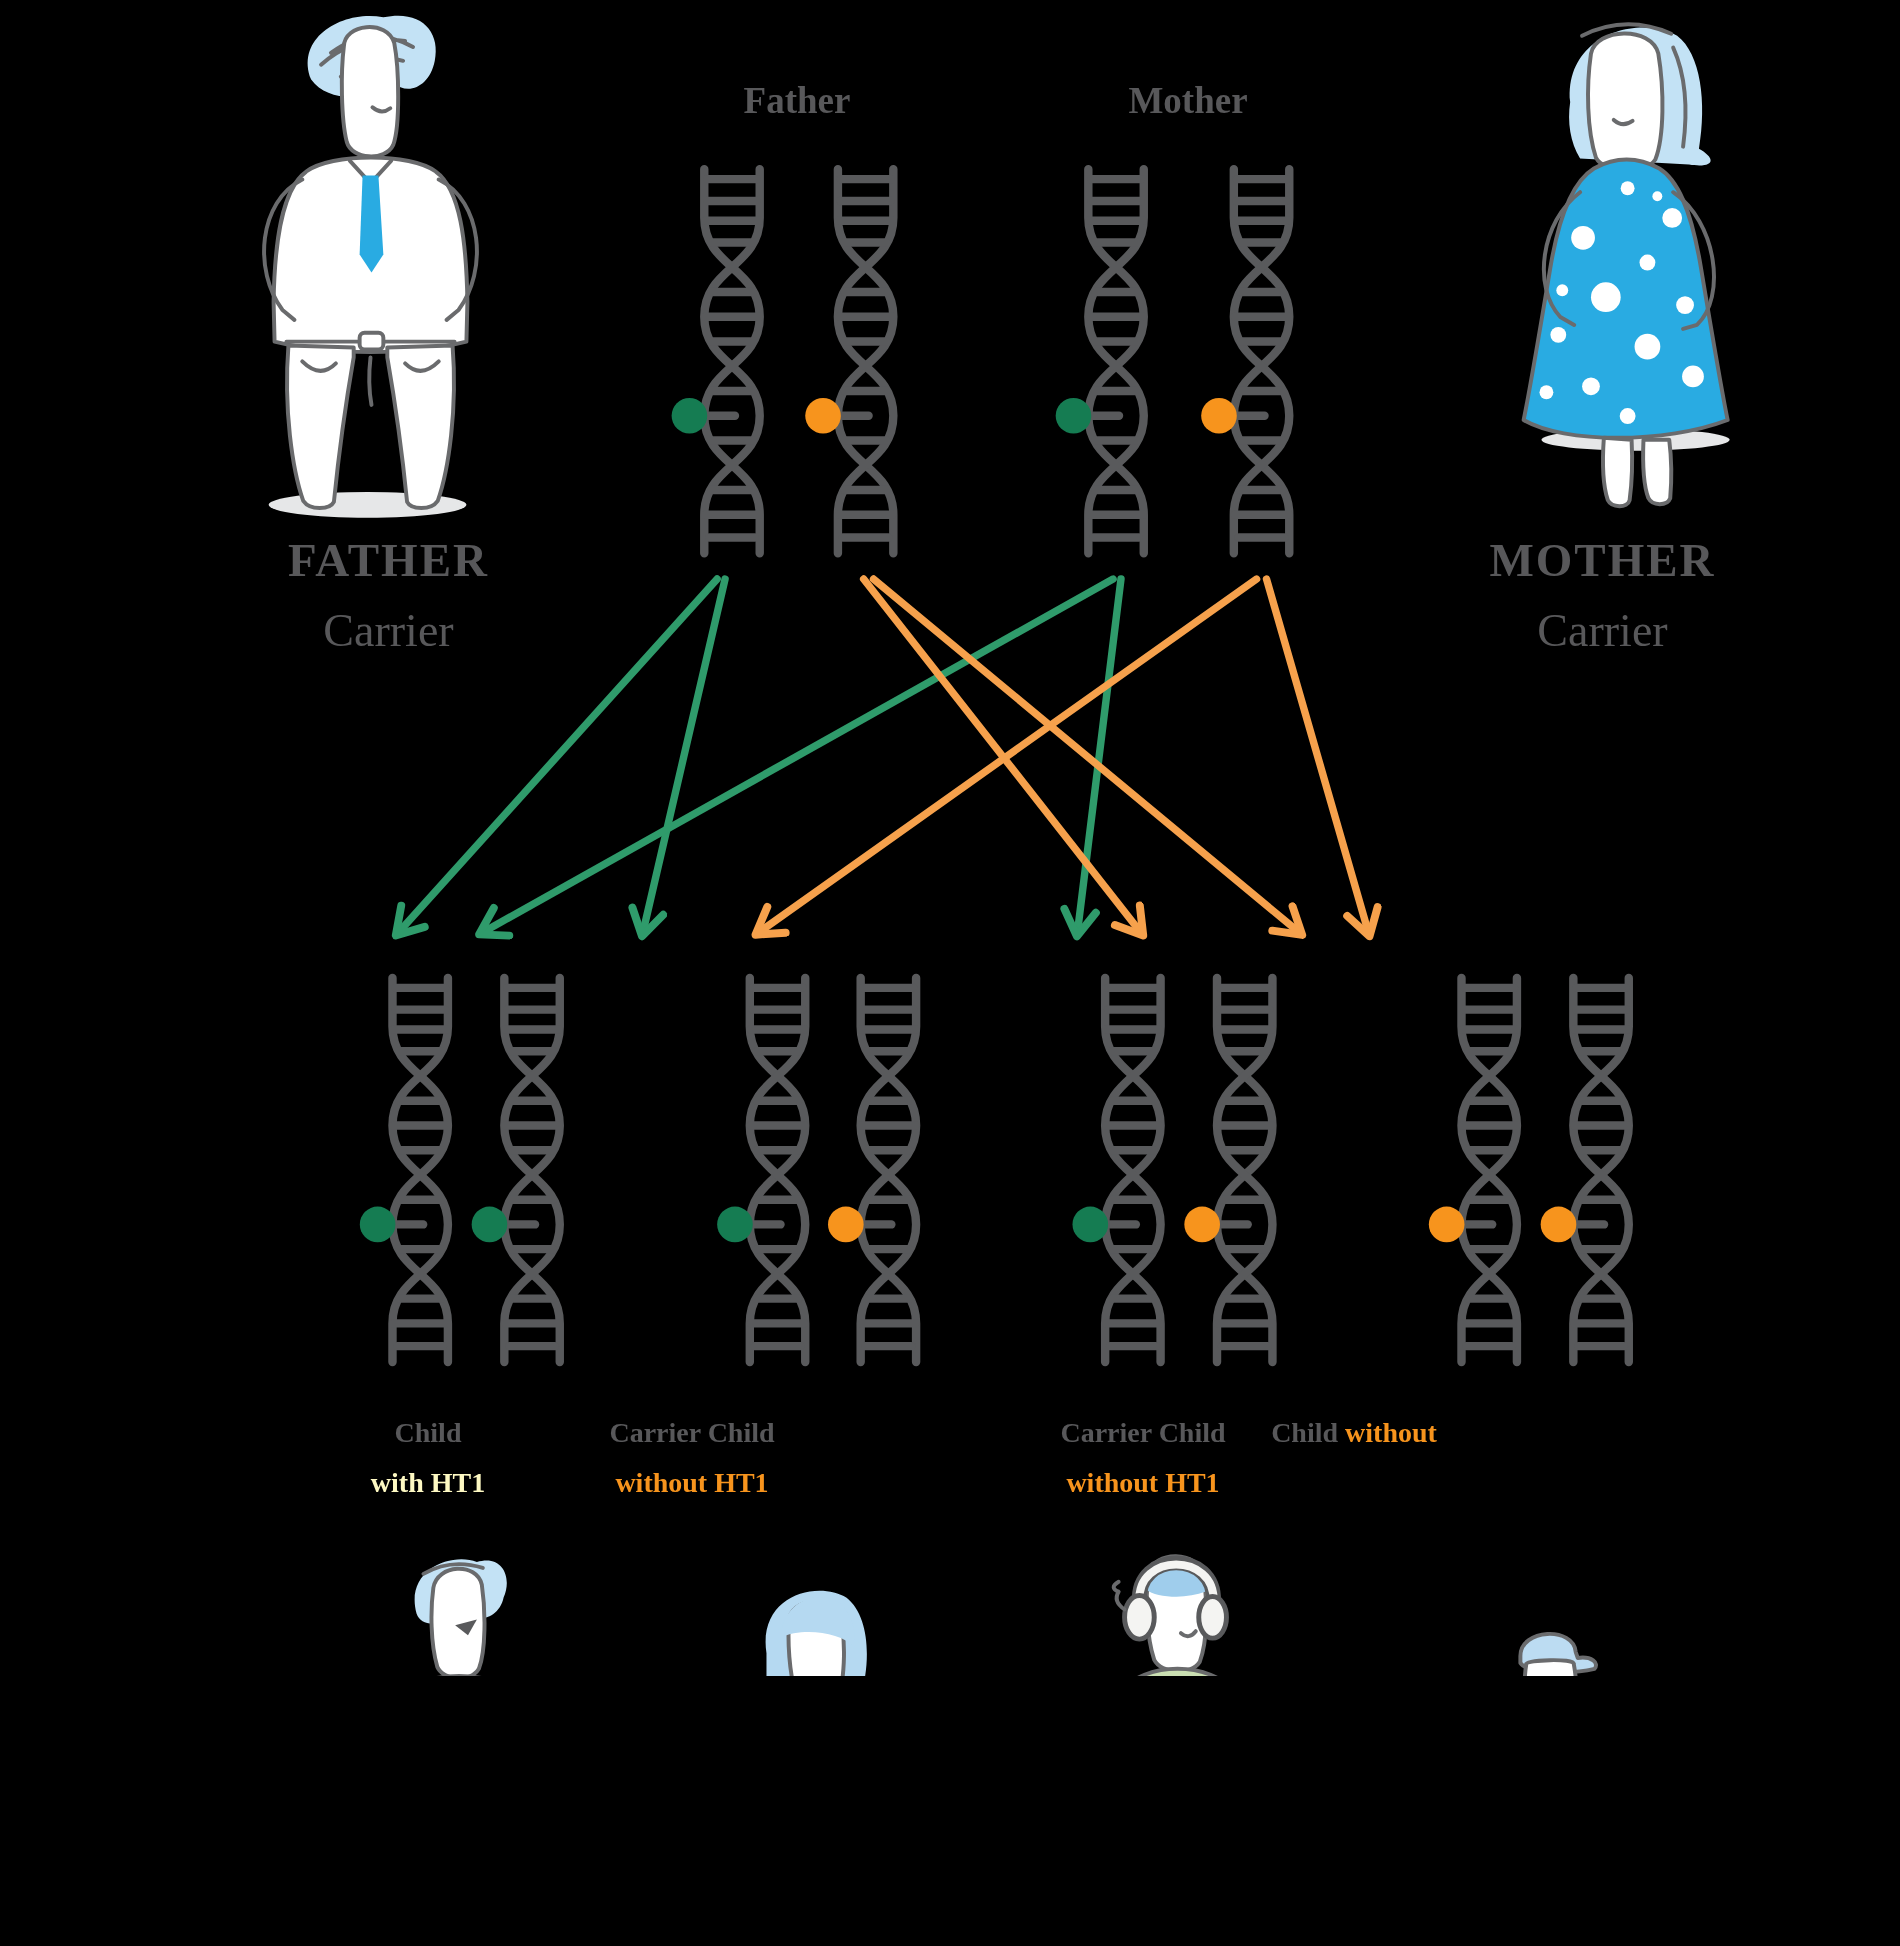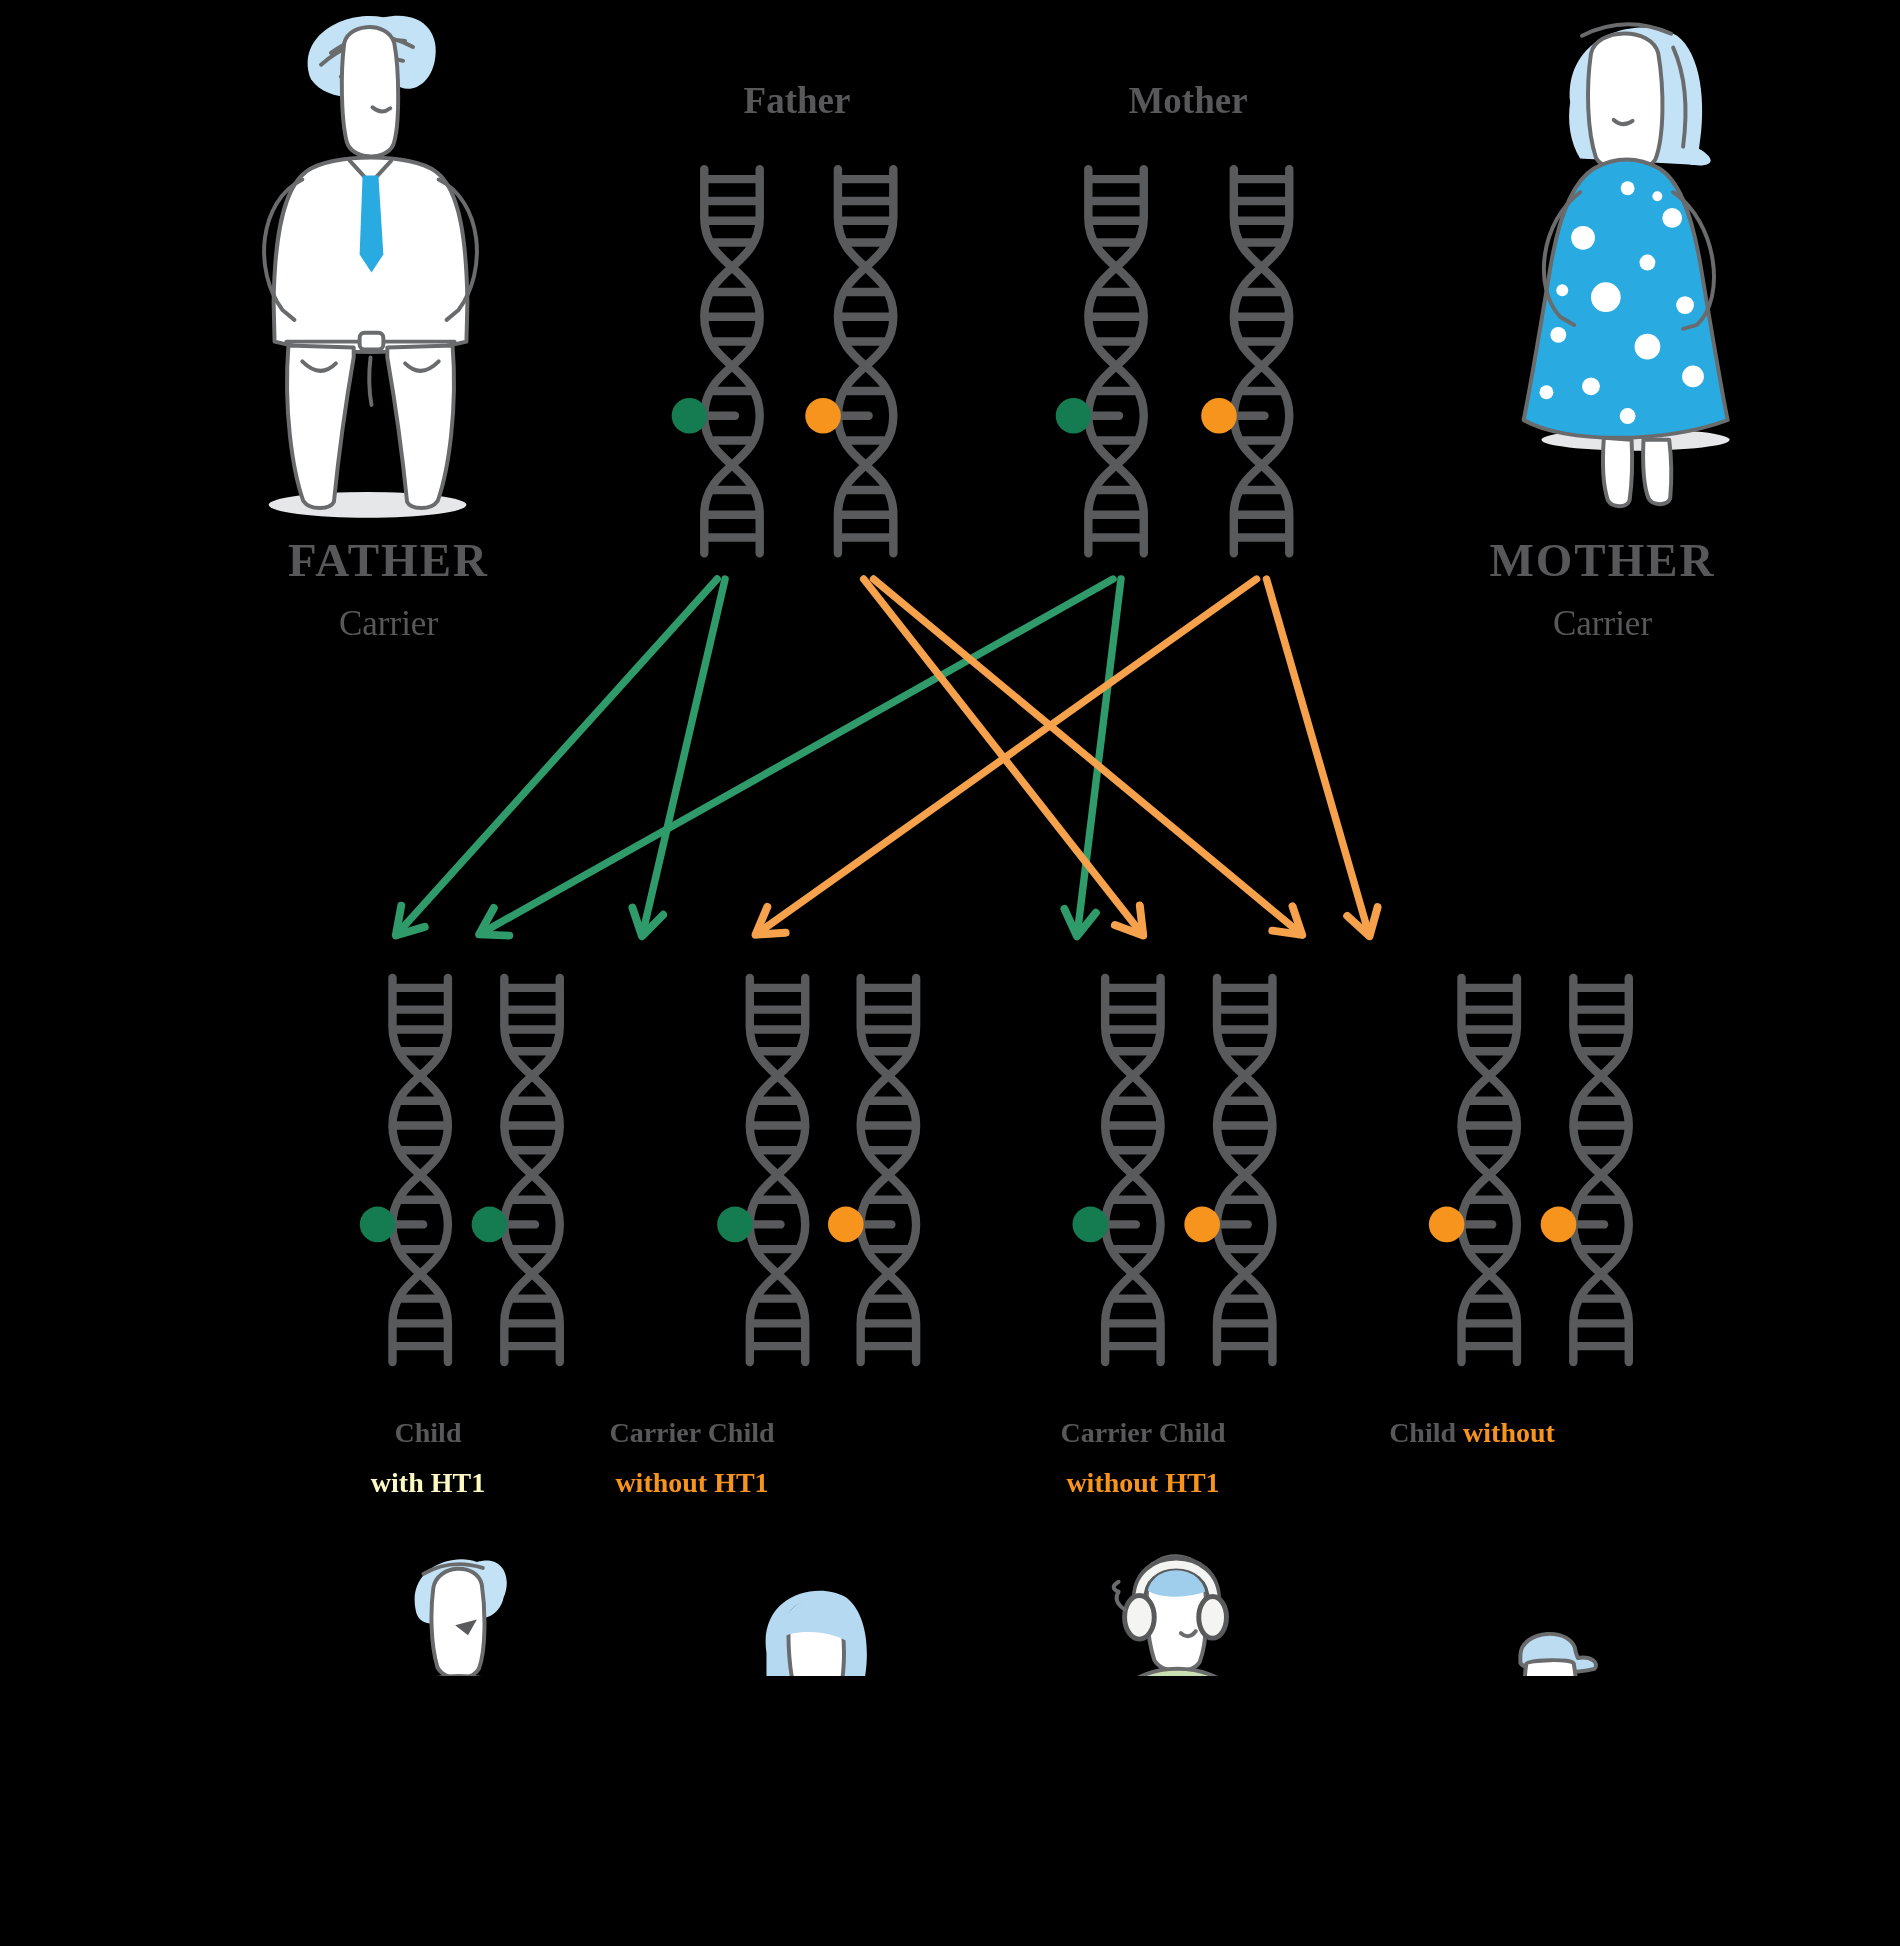--- a/index.html
+++ b/index.html
@@ -2,21 +2,21 @@
 <html><head>
 <meta charset="utf-8">
 <style>
   html,body{margin:0;padding:0;background:#000;}
   #canvas{position:relative;width:1901px;height:1676px;background:#000;overflow:hidden;
           font-family:Liberation Serif, serif;margin-left:24px;}
   .abs{position:absolute;}
   .txt{text-align:center;}
   .chrom-label{font-size:37px;font-weight:700;color:#58585a;}
   .big-name{font-size:47px;font-weight:600;letter-spacing:2px;color:#58585a;}
-  .carrier-label{font-size:35px;font-weight:400;color:#58585a;}
+  .carrier-label{font-size:46px;font-weight:400;color:#58585a;}
   .caption{font-size:28px;font-weight:700;line-height:50px;}
   .seg-gray{color:#58585a;}
   .seg-green{color:#fef9c3;}
   .seg-orange{color:#f7941d;}
   .helix-stroke{stroke:#595a5c;stroke-width:8.5;fill:none;stroke-linecap:round;}
   .rung{stroke:#595a5c;stroke-width:8.5;stroke-linecap:round;}
   .dot-ht1{fill:#157c52;}
   .dot-normal{fill:#f7941d;}
   .arrow-g{stroke:#2f9b6b;stroke-width:7.5;fill:none;stroke-linecap:round;}
   .arrow-o{stroke:#f6a14c;stroke-width:7.5;fill:none;stroke-linecap:round;}
@@ -188,21 +188,21 @@
     <div><span class="seg-green">with HT1</span></div>
   </div>
   <div class="abs txt caption" style="left:470px;top:1408px;width:396px">
     <div><span class="seg-gray">Carrier Child</span></div>
     <div><span class="seg-orange">without HT1</span></div>
   </div>
   <div class="abs txt caption" style="left:921px;top:1408px;width:396px">
     <div><span class="seg-gray">Carrier Child</span></div>
     <div><span class="seg-orange">without HT1</span></div>
   </div>
-  <div class="abs txt caption" style="left:1250px;top:1408px;width:396px">
+  <div class="abs txt caption" style="left:1132px;top:1408px;width:396px">
     <div>
       <span class="seg-gray">Child </span><span class="seg-orange">without</span>
     </div>
   </div>
 
   <svg class="abs" style="left:348px;top:1552px" width="188" height="394" viewBox="0 0 190 398">
     <ellipse cx="95" cy="382" rx="82" ry="10" fill="#b9d9f0"></ellipse>
     <path d="M45,62 C33,18 80,0 106,10 C132,2 142,26 133,46 C128,70 100,73 88,61 C70,76 50,76 45,62 Z" fill="#c3e2f5"></path>
     <path class="fig fw" d="M62,36 C66,12 106,10 111,33 C115,60 115,100 108,118 C100,132 72,130 66,116 C59,92 59,58 62,36 Z"></path>
     <path d="M84,74 L106,68 L97,84 Z" fill="#595a5c"></path>

